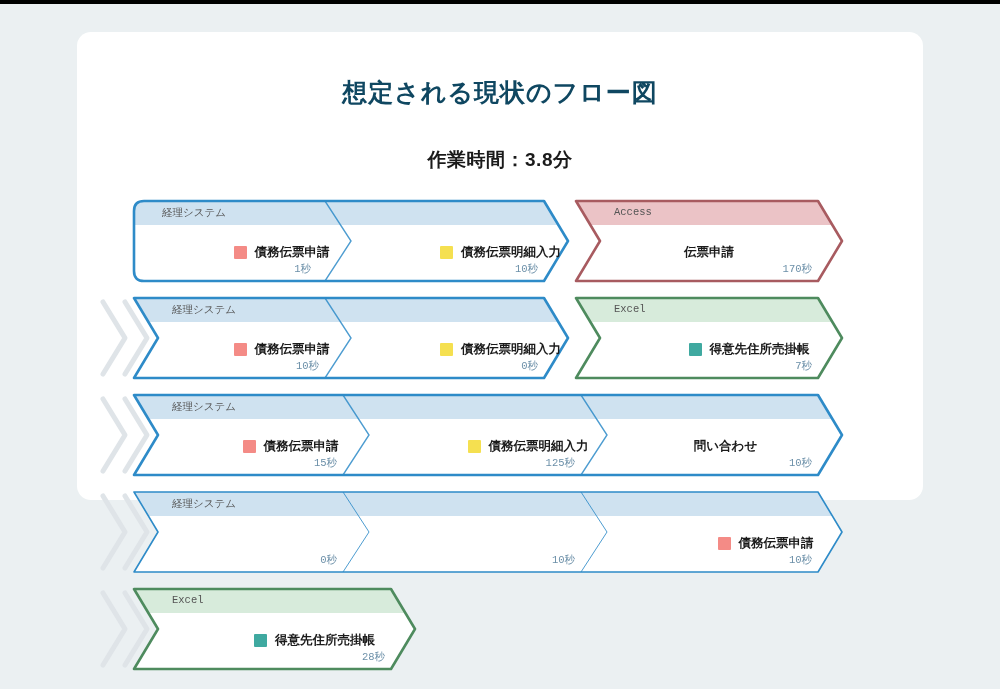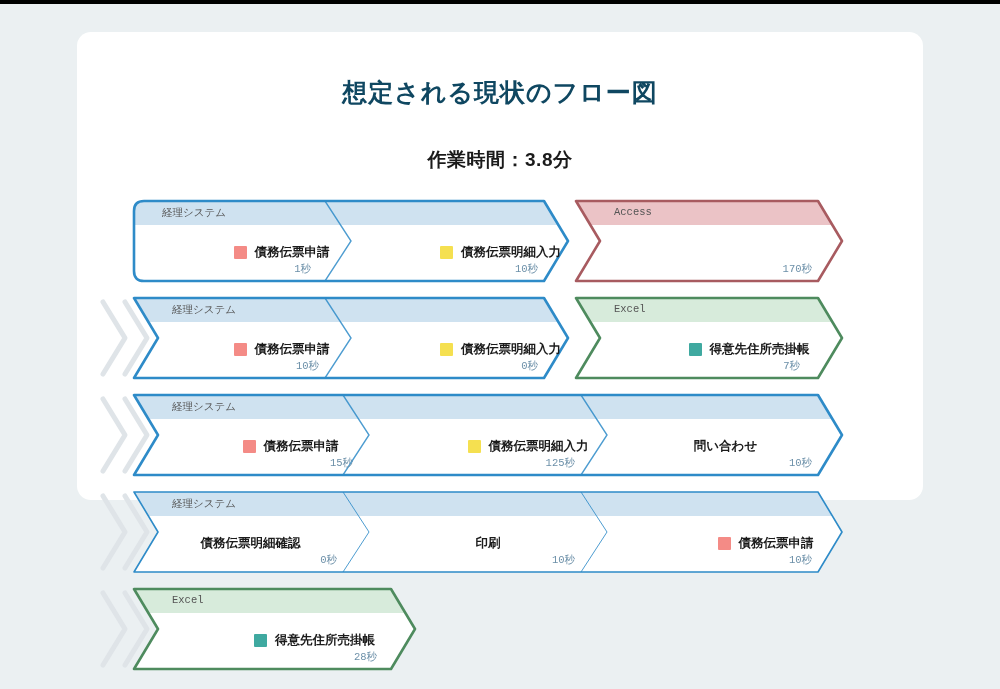--- a/index.html
+++ b/index.html
@@ -92,20 +92,23 @@
                 <path d="M2,2 L244,2 L268,42 L244,82 L2,82 L26,42 Z"></path>
               </clipPath>
             </defs>
             <rect x="0" y="0" width="270" height="84" fill="#ffffff" clip-path="url(#clip-0-1)"></rect>
             <rect x="0" y="0" width="270" height="26" fill="#ebc3c6" clip-path="url(#clip-0-1)"></rect>
             <path d="M2,2 L244,2 L268,42 L244,82 L2,82 L26,42 Z" fill="none" stroke="#a85b60" stroke-width="2.6" stroke-linejoin="round"></path>
           </svg>
           <div class="seg-layer">
             <div class="sys-name" style="left: 40px;">Access</div>
             <div class="seg" style="left: 0px; width: 270px;">
+              <div class="seg-label centered" style="padding-left: 0px; padding-right: 13px;">
+                <span>伝票申請</span>
+              </div>
               <div class="seg-time" style="right: 32px;">170秒</div>
             </div>
           </div>
         </div>
       </div>
       <div class="row">
         <div class="lead">
           <svg width="62" height="84">
             <path d="M4,6 L26,42 L4,78" fill="none" stroke="#dfe4e8" stroke-width="5" stroke-linecap="round" stroke-linejoin="round"></path>
             <path d="M26,6 L48,42 L26,78" fill="none" stroke="#dfe4e8" stroke-width="5" stroke-linecap="round" stroke-linejoin="round"></path>
@@ -152,21 +155,21 @@
             <rect x="0" y="0" width="270" height="26" fill="#d7ebdb" clip-path="url(#clip-1-1)"></rect>
             <path d="M2,2 L244,2 L268,42 L244,82 L2,82 L26,42 Z" fill="none" stroke="#4e8b5e" stroke-width="2.6" stroke-linejoin="round"></path>
           </svg>
           <div class="seg-layer">
             <div class="sys-name" style="left: 40px;">Excel</div>
             <div class="seg" style="left: 0px; width: 270px;">
               <div class="seg-label" style="padding-left: 40px; padding-right: 0px;">
                 <span class="swatch" style="background: rgb(63, 169, 160);"></span>
                 <span>得意先住所売掛帳</span>
               </div>
-              <div class="seg-time" style="right: 44px;">7秒</div>
+              <div class="seg-time" style="right: 32px;">7秒</div>
             </div>
           </div>
         </div>
       </div>
       <div class="row">
         <div class="lead">
           <svg width="62" height="84">
             <path d="M4,6 L26,42 L4,78" fill="none" stroke="#dfe4e8" stroke-width="5" stroke-linecap="round" stroke-linejoin="round"></path>
             <path d="M26,6 L48,42 L26,78" fill="none" stroke="#dfe4e8" stroke-width="5" stroke-linecap="round" stroke-linejoin="round"></path>
           </svg>
@@ -184,21 +187,21 @@
             <path d="M449,2 L475,42 L449,82" fill="none" stroke="#2e8bc8" stroke-width="1.4" opacity=".85" clip-path="url(#clip-2-0)"></path>
             <path d="M2,2 L686,2 L710,42 L686,82 L2,82 L26,42 Z" fill="none" stroke="#2e8bc8" stroke-width="2.6" stroke-linejoin="round"></path>
           </svg>
           <div class="seg-layer">
             <div class="sys-name" style="left: 40px;">経理システム</div>
             <div class="seg" style="left: 0px; width: 237px;">
               <div class="seg-label" style="padding-left: 40px; padding-right: 0px;">
                 <span class="swatch" style="background: rgb(244, 139, 134);"></span>
                 <span>債務伝票申請</span>
               </div>
-              <div class="seg-time" style="right: 16px;">15秒</div>
+              <div class="seg-time" style="right: 32px;">15秒</div>
             </div>
             <div class="seg" style="left: 237px; width: 238px;">
               <div class="seg-label" style="padding-left: 40px; padding-right: 0px;">
                 <span class="swatch" style="background: rgb(245, 224, 80);"></span>
                 <span>債務伝票明細入力</span>
               </div>
               <div class="seg-time" style="right: 32px;">125秒</div>
             </div>
             <div class="seg" style="left: 475px; width: 237px;">
               <div class="seg-label centered" style="padding-left: 0px; padding-right: 13px; align-items: center;">
@@ -225,29 +228,23 @@
             </defs>
             <rect x="0" y="0" width="712" height="84" fill="#ffffff" clip-path="url(#clip-3-0)"></rect>
             <rect x="0" y="0" width="712" height="26" fill="#cfe2f0" clip-path="url(#clip-3-0)"></rect>
             <path d="M211,2 L237,42 L211,82" fill="none" stroke="#2e8bc8" stroke-width="1" opacity=".85" clip-path="url(#clip-3-0)"></path>
             <path d="M449,2 L475,42 L449,82" fill="none" stroke="#2e8bc8" stroke-width="1" opacity=".85" clip-path="url(#clip-3-0)"></path>
             <path d="M2,2 L686,2 L710,42 L686,82 L2,82 L26,42 Z" fill="none" stroke="#2e8bc8" stroke-width="1.6" stroke-linejoin="round"></path>
           </svg>
           <div class="seg-layer">
             <div class="sys-name" style="left: 40px;">経理システム</div>
             <div class="seg" style="left: 0px; width: 237px;">
-              <div class="seg-label centered" style="padding-left: 0px; padding-right: 13px;">
-                <span>債務伝票明細確認</span>
-              </div>
               <div class="seg-time" style="right: 32px;">0秒</div>
             </div>
             <div class="seg" style="left: 237px; width: 238px;">
-              <div class="seg-label centered" style="padding-left: 0px; padding-right: 13px;">
-                <span>印刷</span>
-              </div>
               <div class="seg-time" style="right: 32px;">10秒</div>
             </div>
             <div class="seg" style="left: 475px; width: 237px;">
               <div class="seg-label" style="padding-left: 40px; padding-right: 0px;">
                 <span class="swatch" style="background: rgb(244, 139, 134);"></span>
                 <span>債務伝票申請</span>
               </div>
               <div class="seg-time" style="right: 32px;">10秒</div>
             </div>
           </div>
@@ -271,19 +268,19 @@
             <rect x="0" y="0" width="285" height="26" fill="#d7ebdb" clip-path="url(#clip-4-0)"></rect>
             <path d="M2,2 L259,2 L283,42 L259,82 L2,82 L26,42 Z" fill="none" stroke="#4e8b5e" stroke-width="2.6" stroke-linejoin="round"></path>
           </svg>
           <div class="seg-layer">
             <div class="sys-name" style="left: 40px;">Excel</div>
             <div class="seg" style="left: 0px; width: 285px;">
               <div class="seg-label" style="padding-left: 40px; padding-right: 0px;">
                 <span class="swatch" style="background: rgb(63, 169, 160);"></span>
                 <span>得意先住所売掛帳</span>
               </div>
-              <div class="seg-time" style="right: 40px;">28秒</div>
+              <div class="seg-time" style="right: 32px;">28秒</div>
             </div>
           </div>
         </div>
       </div>
     </div>
 </div>
 
 </body></html>

